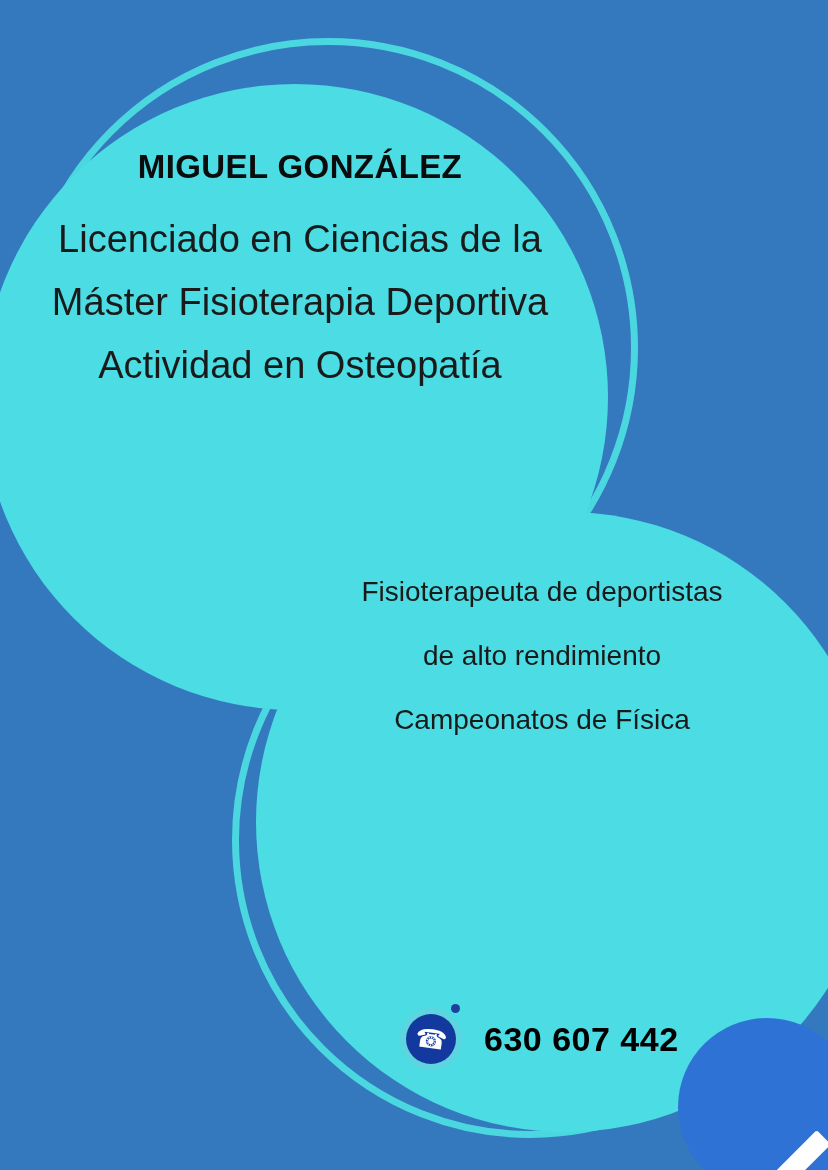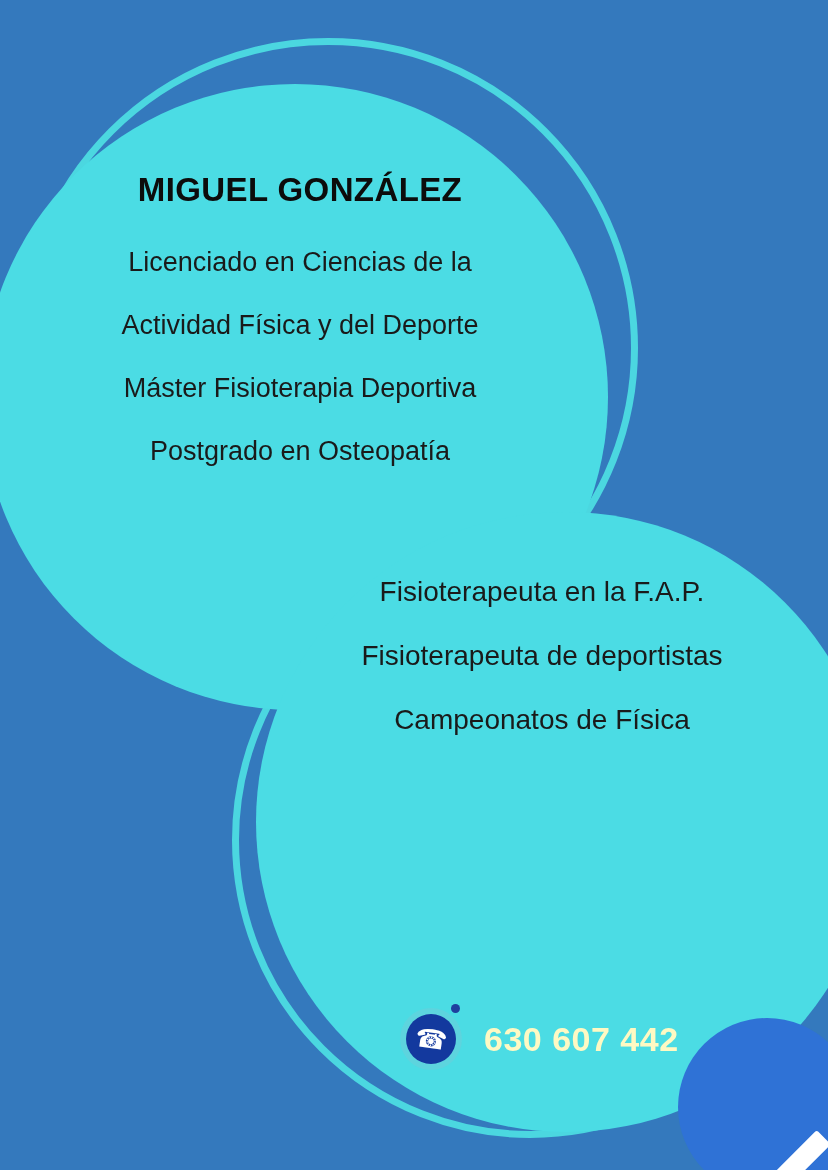--- a/index.html
+++ b/index.html
@@ -80,24 +80,23 @@
     top: 560px;
     width: 560px;
   }
 
   .name {
     font-size: 33px;
     font-weight: bold;
     letter-spacing: 0.4px;
     margin-bottom: 22px;
     color: #0c0c0c;
-    margin-top: 23px;
   }
   .line {
-    font-size: 27px;
+    font-size: 38px;
     line-height: 63px;
     color: #1a1a1a;
     white-space: nowrap;
   }
   .block-bottom .line {
     font-size: 28px;
     line-height: 64px;
   }
 
   
@@ -148,21 +147,21 @@
   }
   .phone-badge .handset {
     color: #ffffff;
     font-size: 26px;
     line-height: 1;
     transform: rotate(8deg);
   }
   .phone-number {
     font-size: 34px;
     font-weight: bold;
-    color: #fef9c3;
+    color: #000000;
     letter-spacing: 0.5px;
   }
 
   
   .fab {
     position: absolute;
     right: -28px;
     bottom: -26px;
     width: 178px;
     height: 178px;
@@ -195,28 +194,27 @@
 
   <div class="ring ring-top"></div>
   <div class="ring ring-bottom"></div>
 
   <div class="disc disc-top"></div>
   <div class="disc disc-bottom"></div>
 
   <div class="block block-top">
     <div class="name">MIGUEL GONZÁLEZ</div>
     <div class="line">Licenciado en Ciencias de la</div>
-    <div class="line">Actividad Física y del Deporte</div>
     <div class="line">Máster Fisioterapia Deportiva</div>
-    <div class="line">Postgrado en Osteopatía</div>
+    <div class="line">Actividad en Osteopatía</div>
   </div>
 
   <div class="block block-bottom">
-    <div class="line">Fisioterapeuta en la F.A.P.</div>
     <div class="line">Fisioterapeuta de deportistas</div>
+    <div class="line">de alto rendimiento</div>
     <div class="line">Campeonatos de Física</div>
   </div>
 
   <div class="phone-row">
     <div class="phone-badge">
       <div class="halo"></div>
       <div class="dot-sm"></div>
       <div class="circle">
         <span class="handset">☎</span>
       </div>

